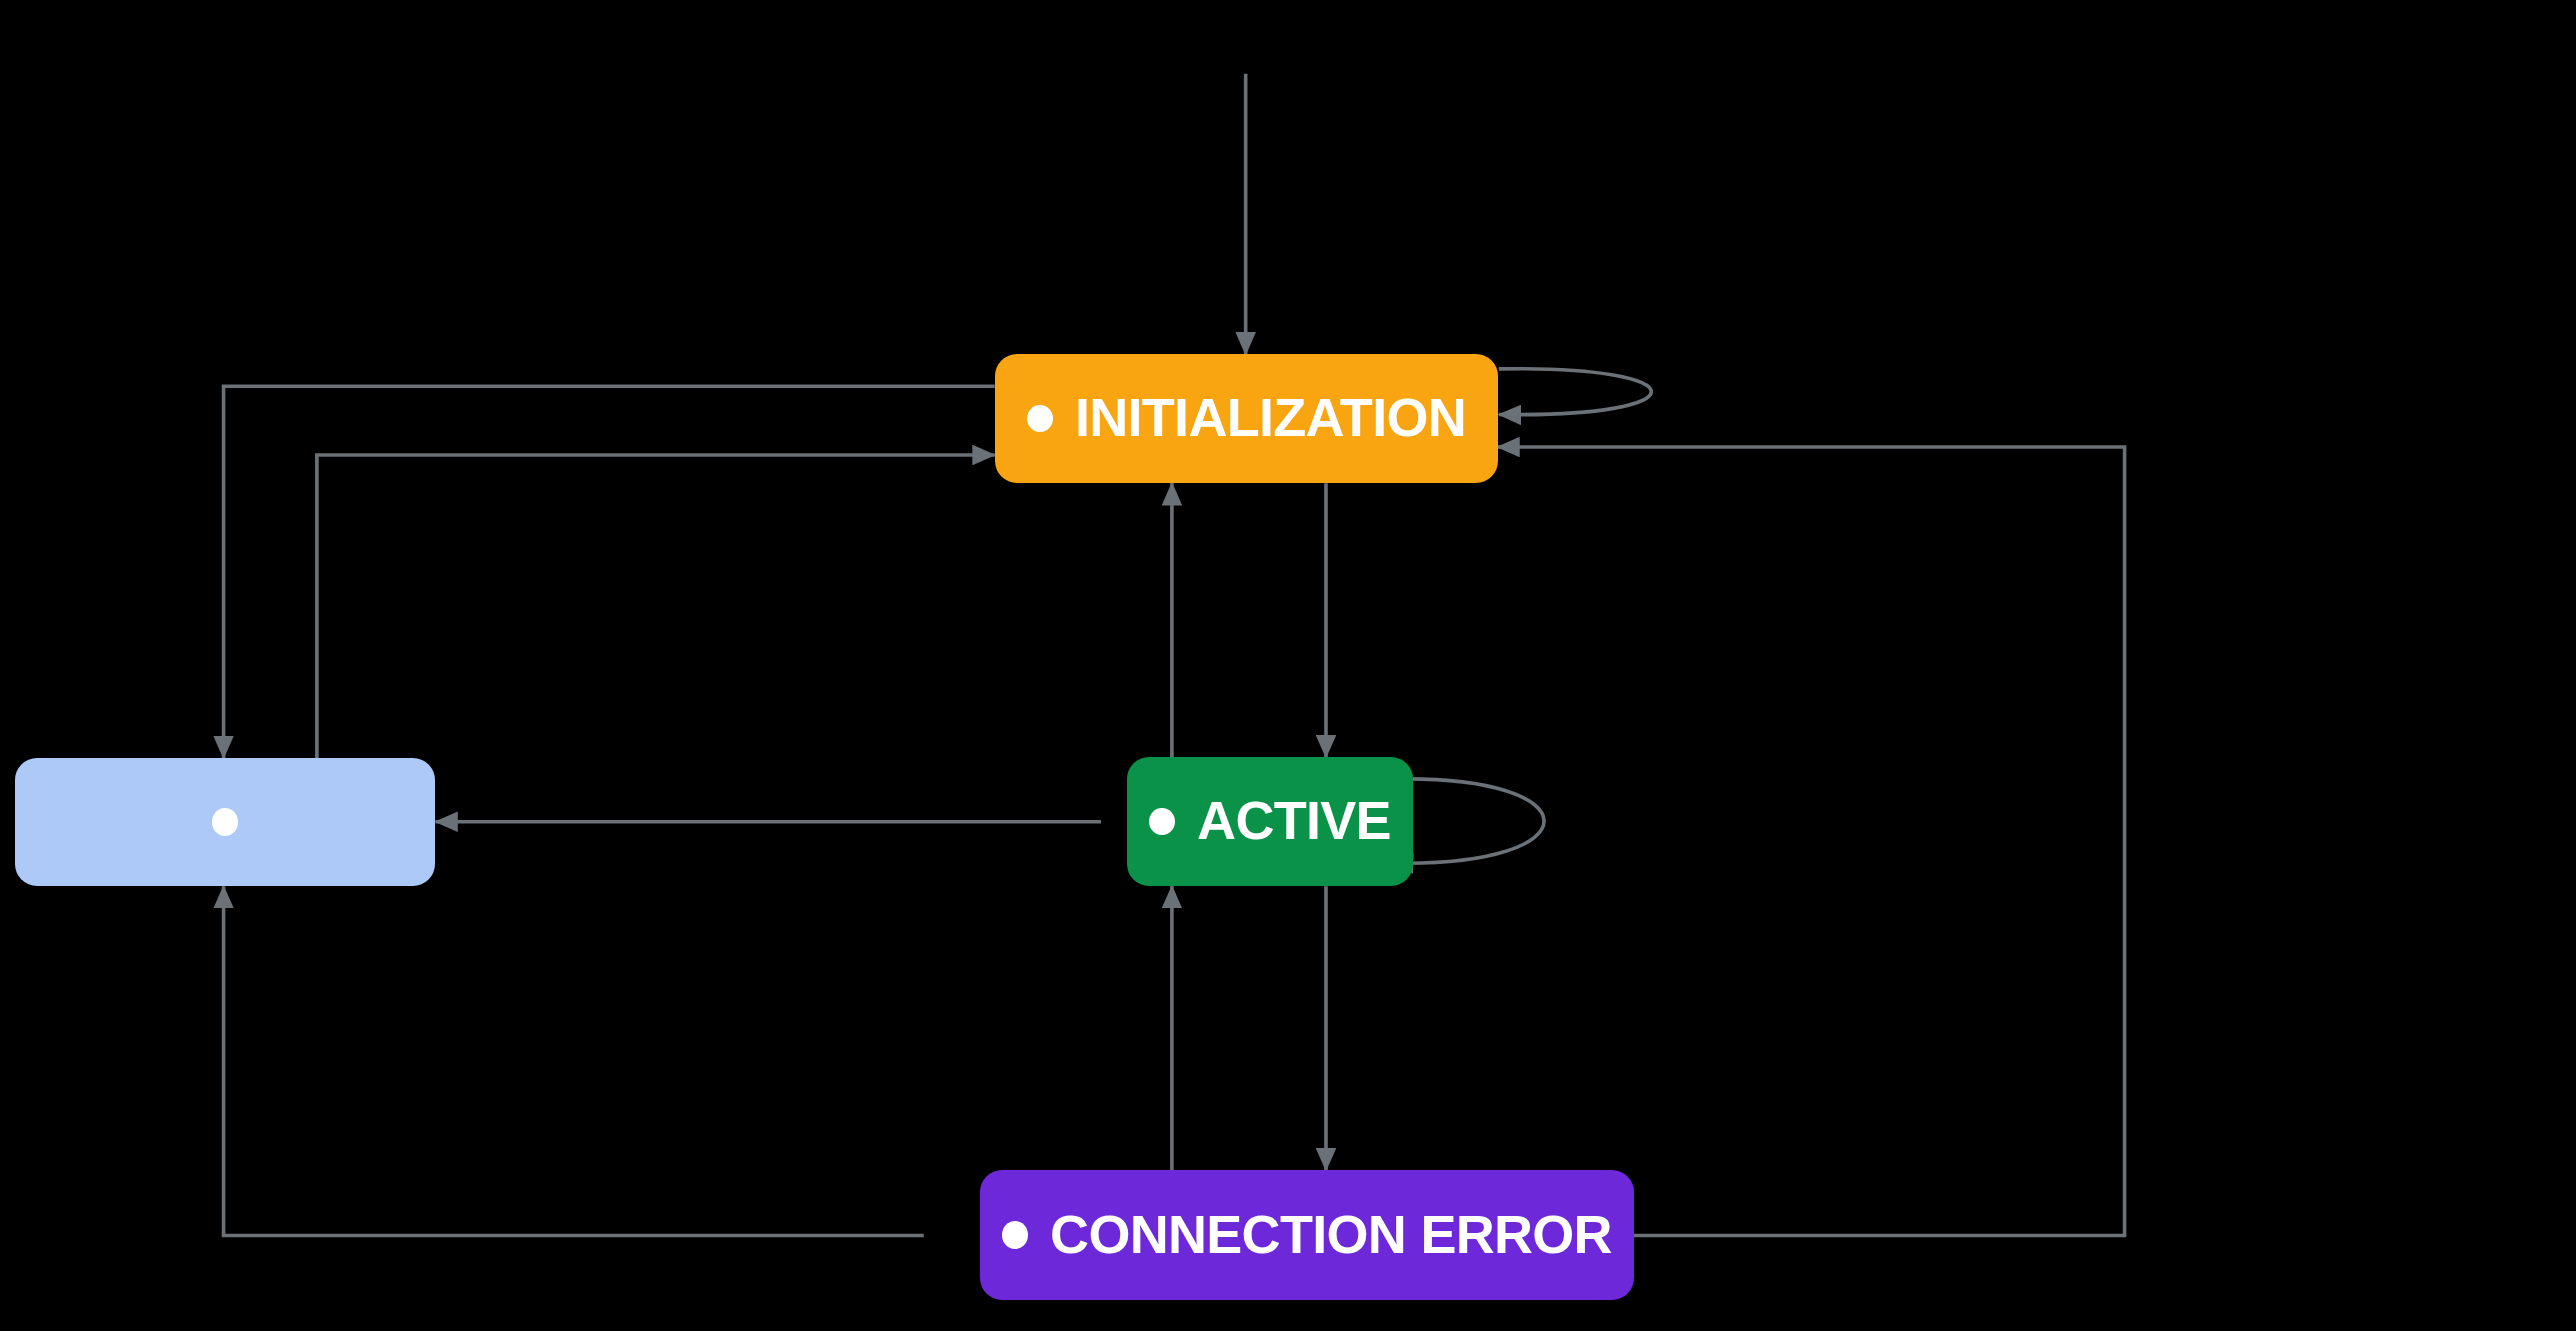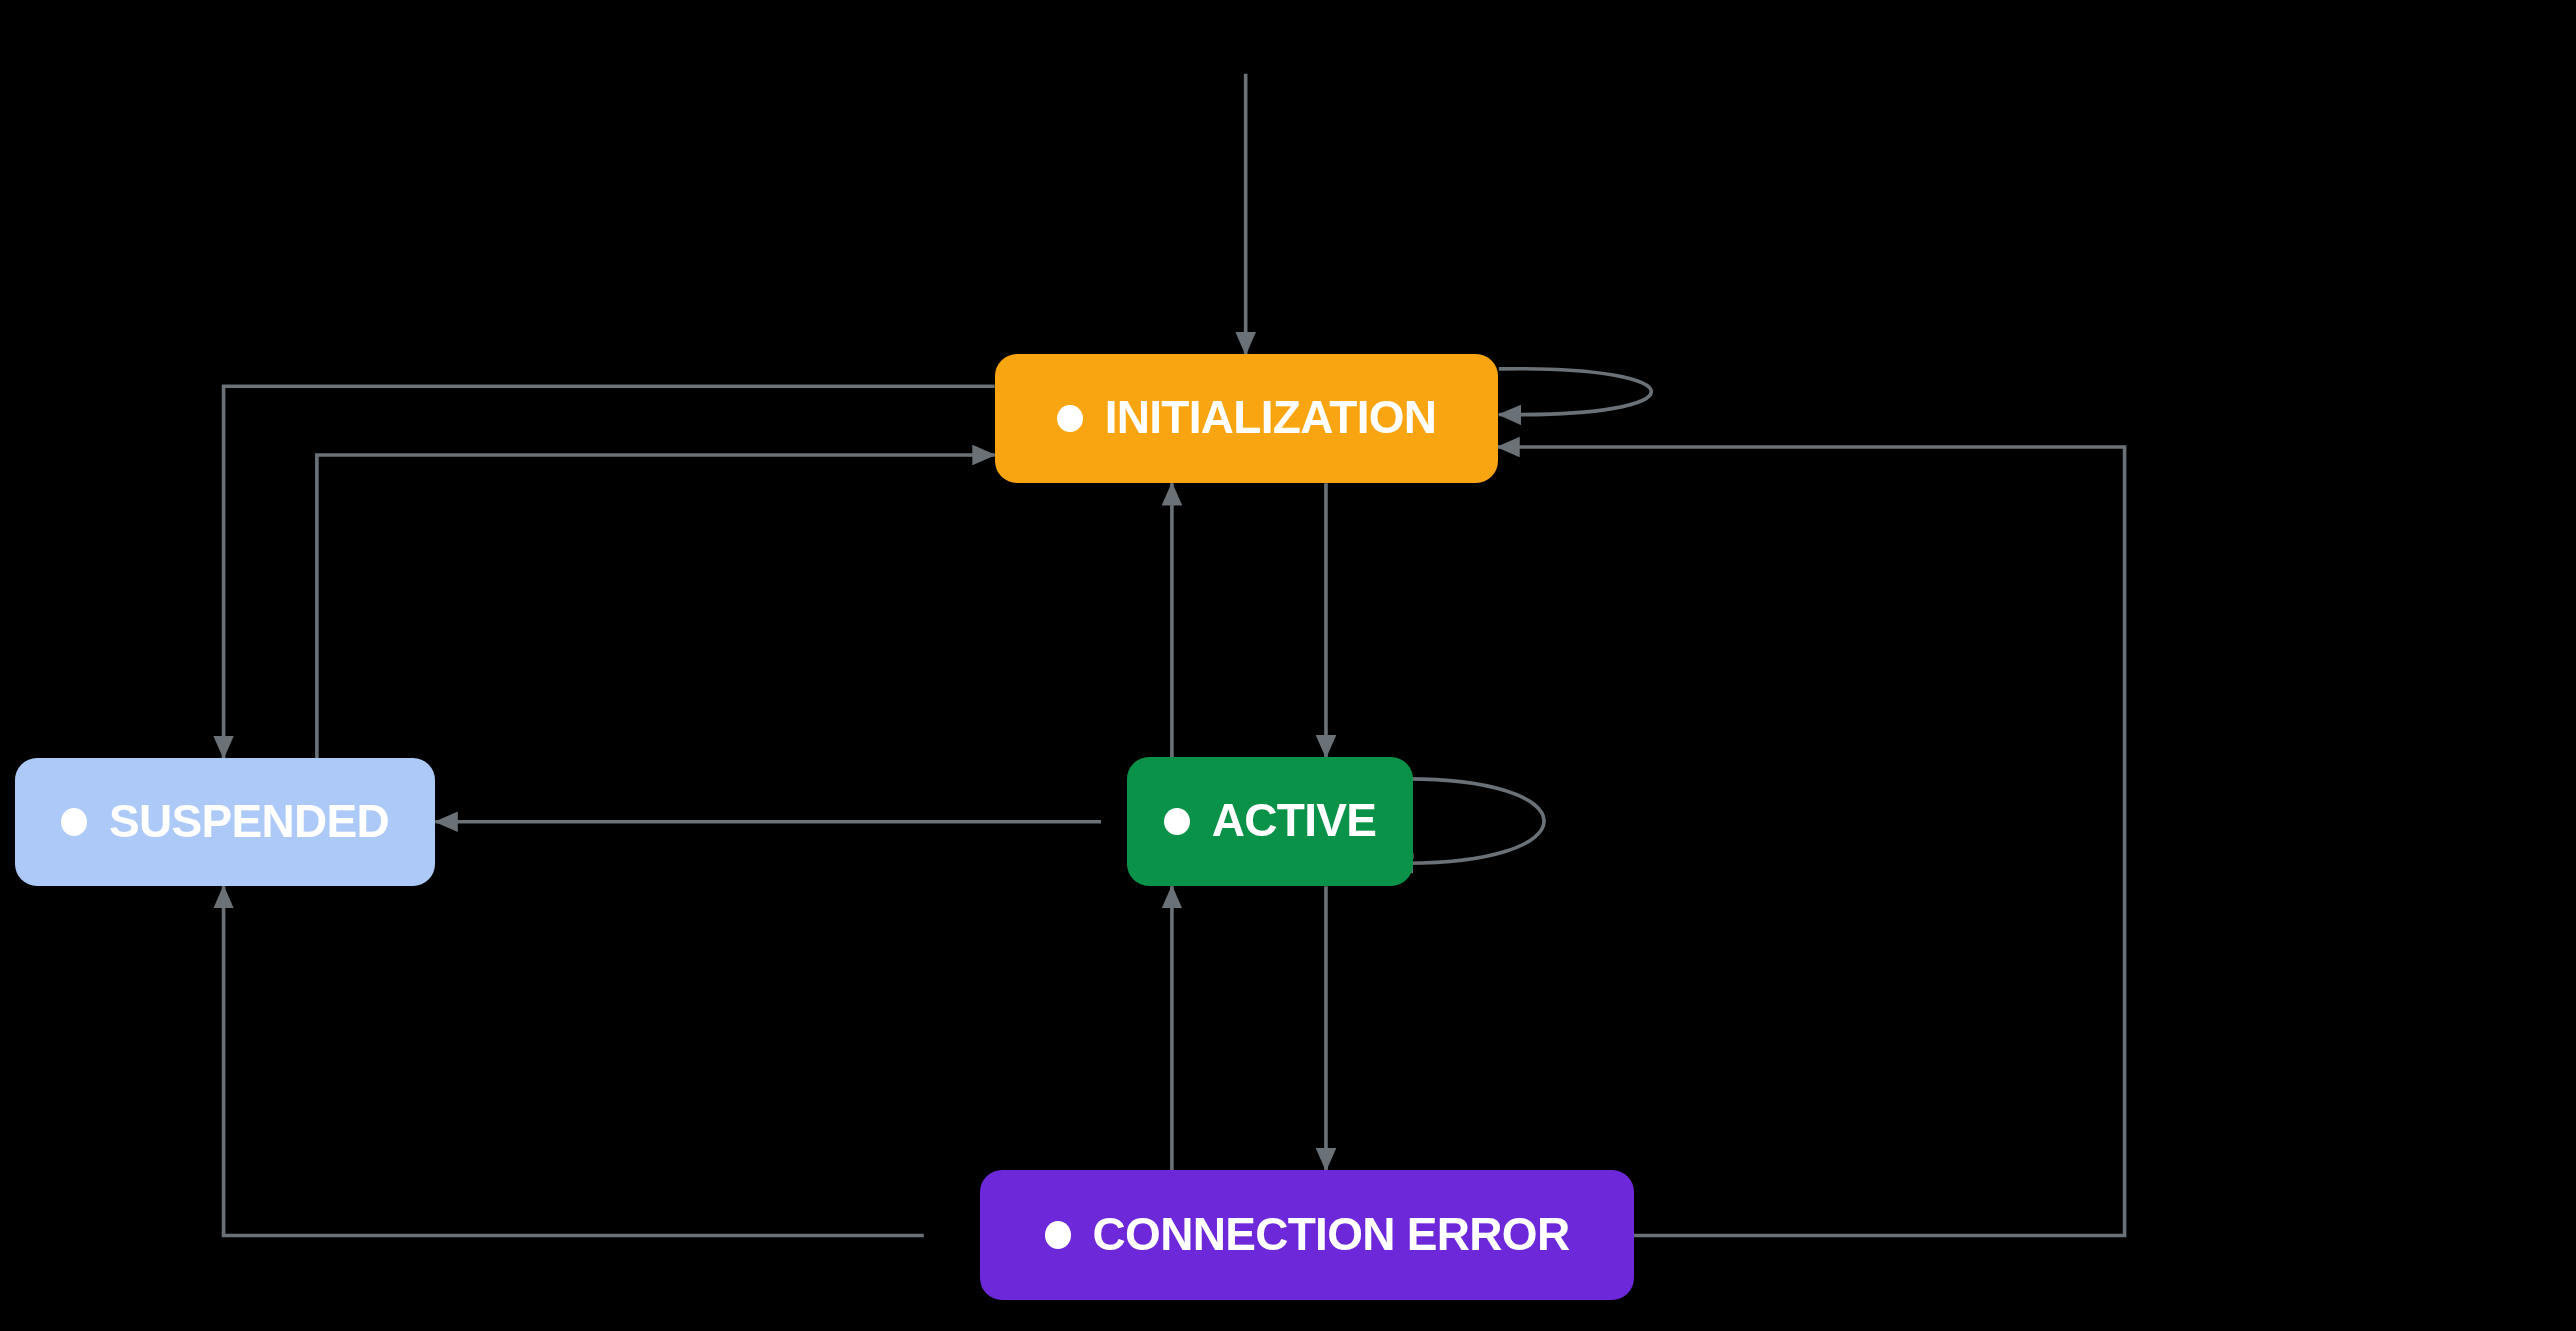--- a/index.html
+++ b/index.html
@@ -47,21 +47,21 @@
   .state-bullet {
     flex: 0 0 auto;
     width: 26px;
     height: 27.5px;
     border-radius: 50%;
     background: #FFFFFF;
   }
   .state-label {
     color: #FFFFFF;
     font-weight: 700;
-    font-size: 46px;
+    font-size: 54px;
     letter-spacing: -0.7px;
     white-space: nowrap;
     line-height: 1;
     padding-bottom: 2.9px;
   }
 </style>
 </head>
 <body>
 
 <div class="canvas">
@@ -90,21 +90,20 @@
       <div class="state-node" style="left: 995px; top: 354px; width: 503px; height: 129px; background: rgb(249, 165, 17);">
         <span class="state-bullet"></span>
         <span class="state-label" style="color: rgb(255, 255, 255);">INITIALIZATION</span>
       </div>
       <div class="state-node" style="left: 1101px; top: 757px; width: 286px; height: 129px; background: rgb(10, 147, 72); margin-left: 26px;">
         <span class="state-bullet"></span>
         <span class="state-label" style="color: rgb(255, 255, 255);">ACTIVE</span>
       </div>
       <div class="state-node" style="left: 15px; top: 758px; width: 420px; height: 128px; background: rgb(172, 201, 248);">
         <span class="state-bullet"></span>
-        <span class="state-label" style="color: rgb(255, 255, 255);">SUSPENDED</span>
       </div>
       <div class="state-node" style="left: 980px; top: 1170px; width: 654px; height: 130px; background: #6d28d9;">
         <span class="state-bullet"></span>
         <span class="state-label" style="color: rgb(255, 255, 255);">CONNECTION ERROR</span>
       </div>
     </div>
 </div>
 
 
 </body></html>

